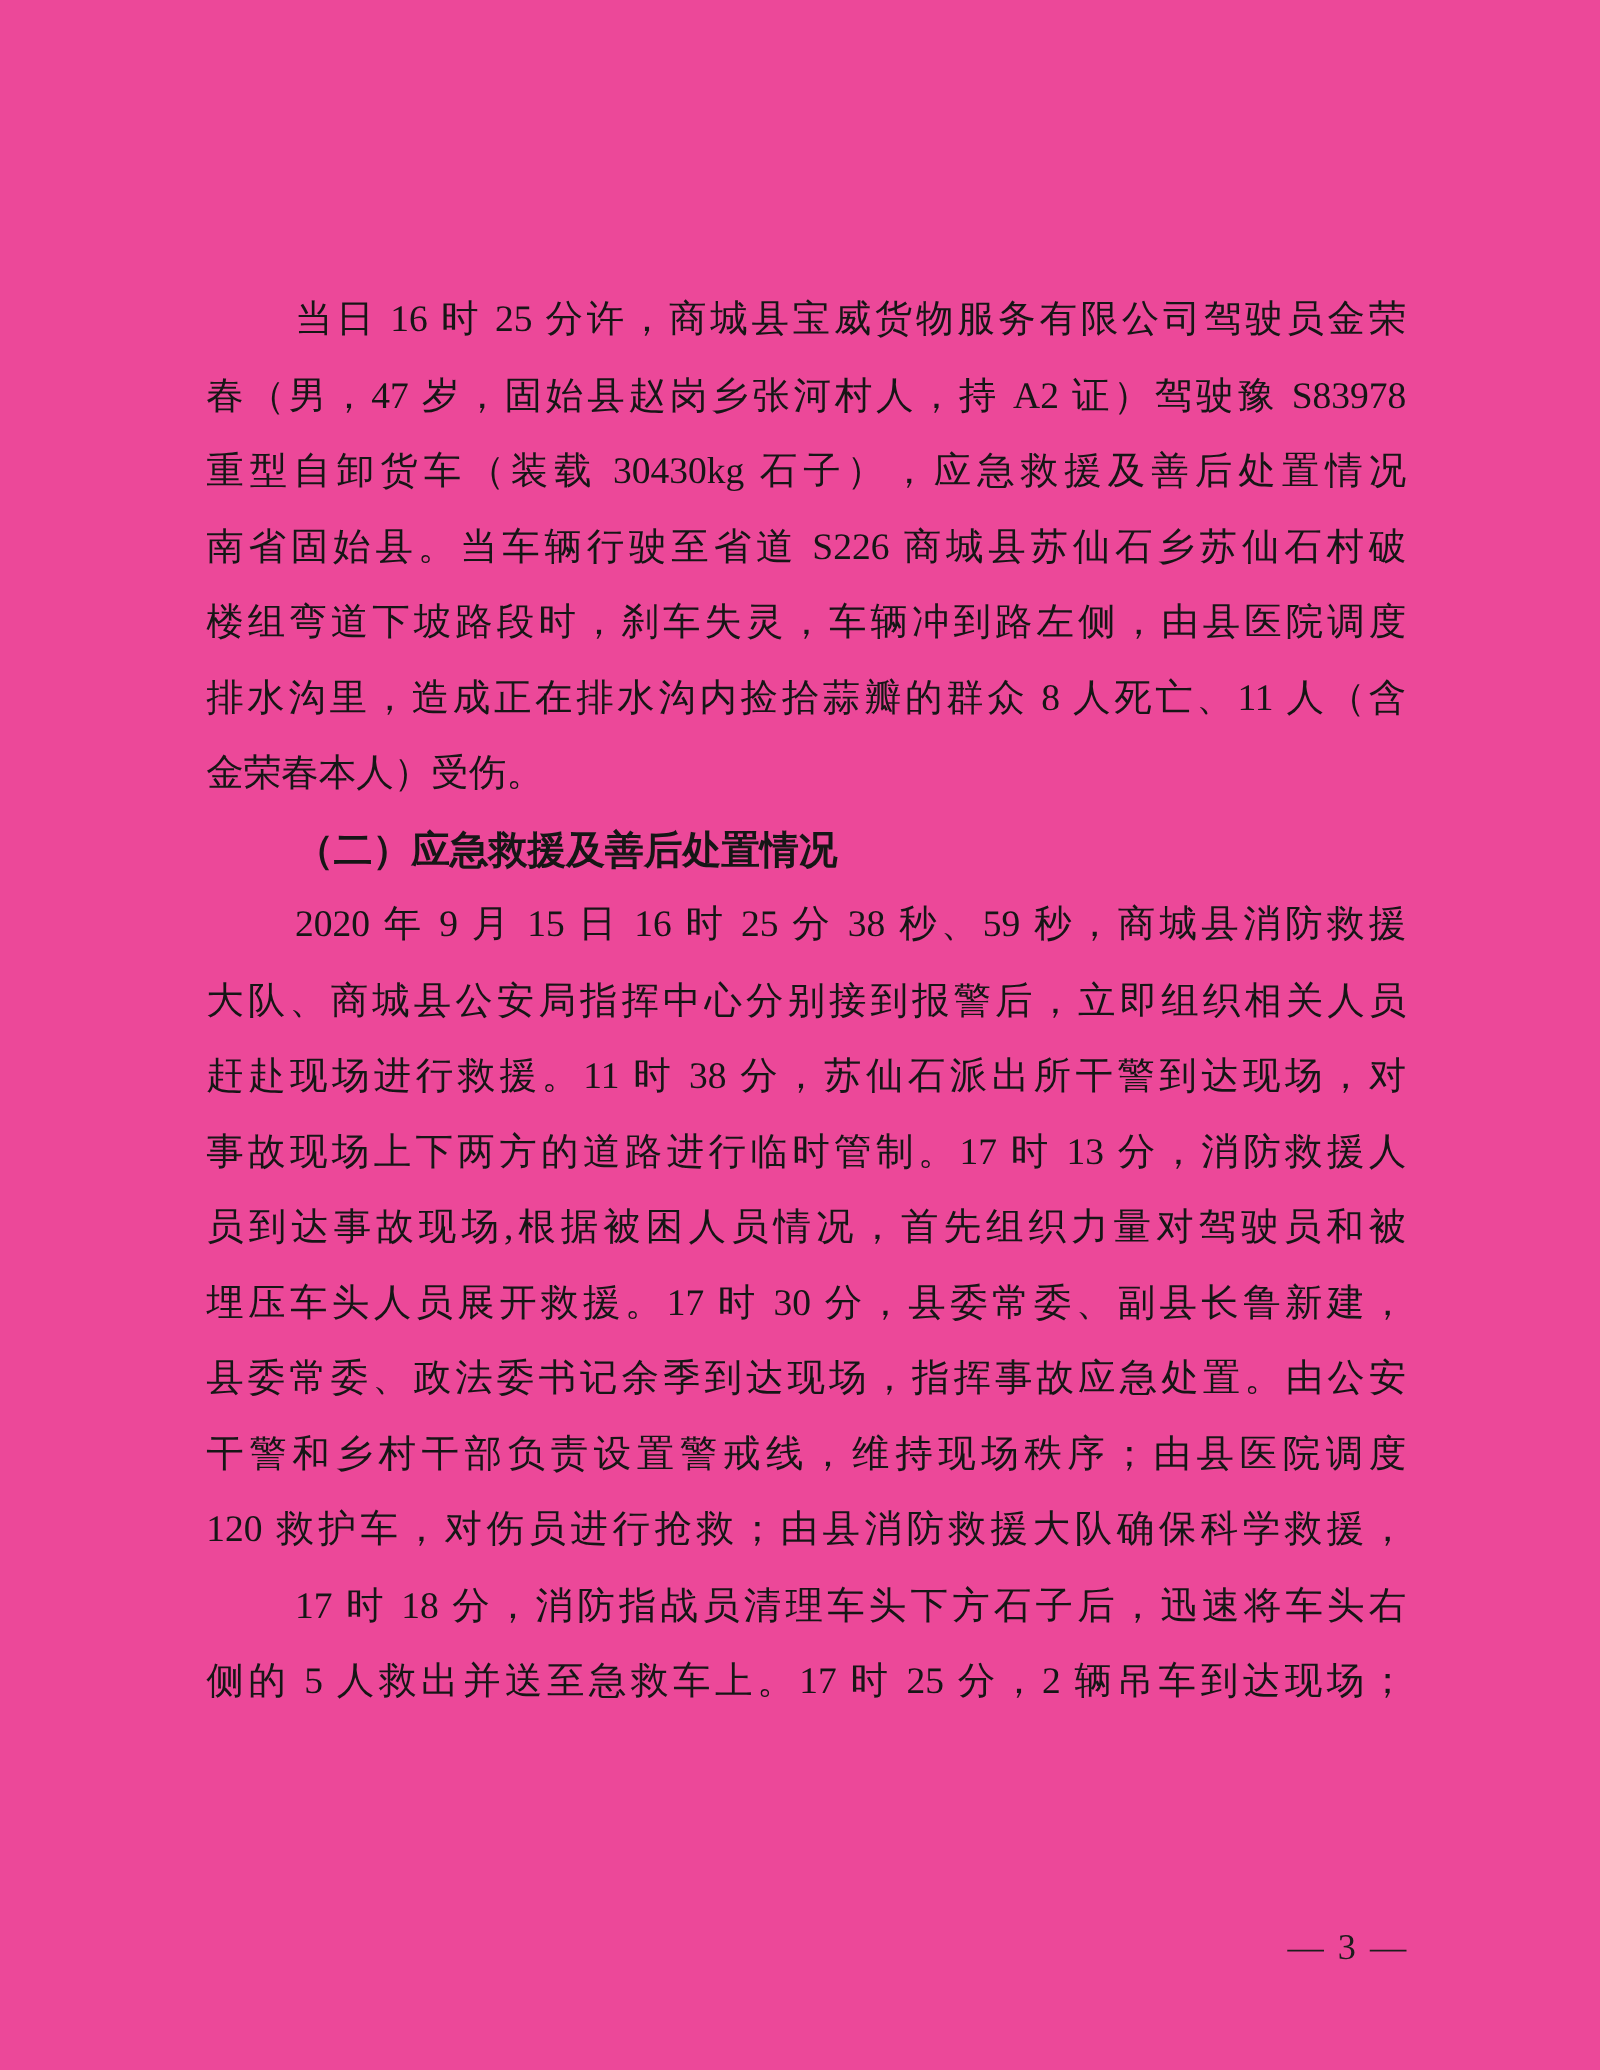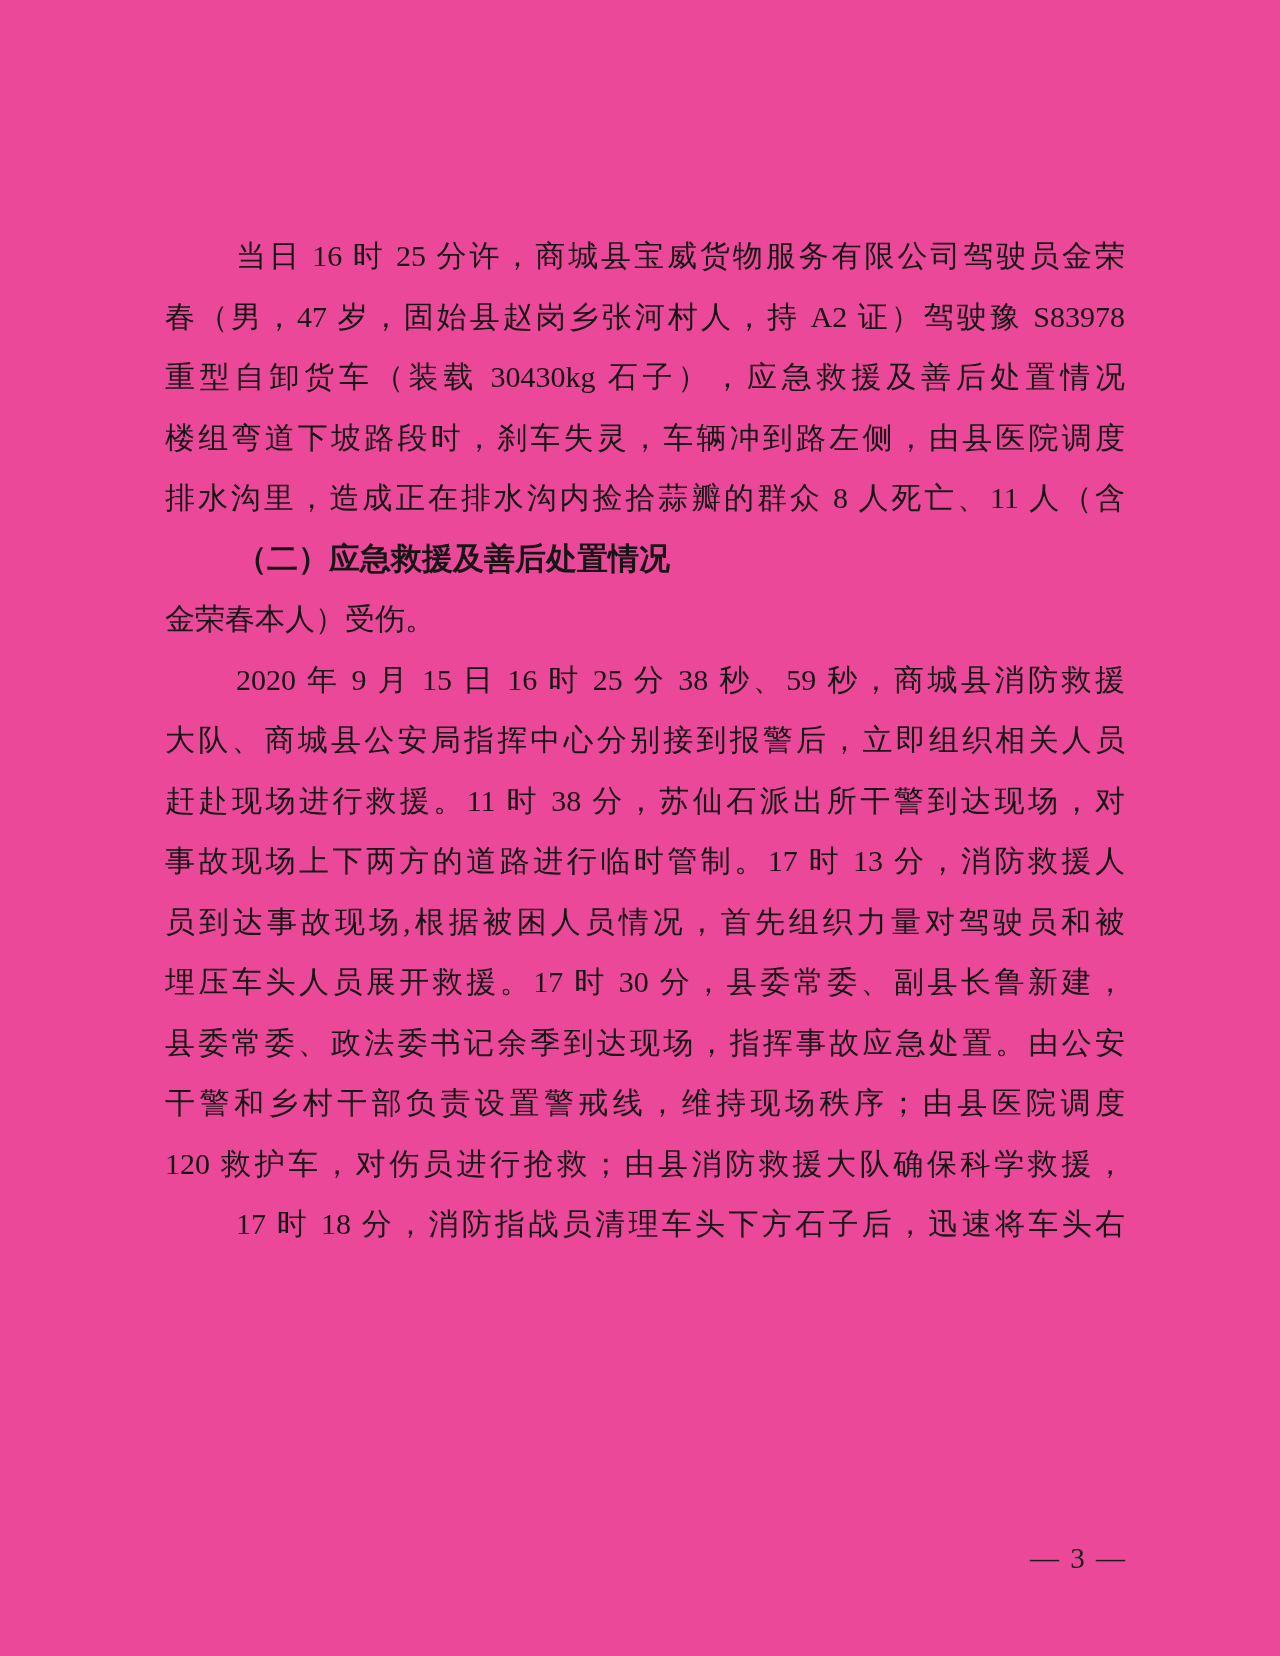--- a/index.html
+++ b/index.html
@@ -55,32 +55,34 @@
   }
 </style>
 </head>
 <body>
 
 <div class="page">
   <div class="doc-body">
     <div class="line indent">当日 16 时 25 分许，商城县宝威货物服务有限公司驾驶员金荣</div>
     <div class="line">春（男，47 岁，固始县赵岗乡张河村人，持 A2 证）驾驶豫 S83978</div>
     <div class="line">重型自卸货车（装载 30430kg 石子），应急救援及善后处置情况</div>
+    <div class="line">南省固始县。当车辆行驶至省道 S226 商城县苏仙石乡苏仙石村破</div>
     <div class="line">楼组弯道下坡路段时，刹车失灵，车辆冲到路左侧，由县医院调度</div>
     <div class="line">排水沟里，造成正在排水沟内捡拾蒜瓣的群众 8 人死亡、11 人（含</div>
+    <div class="line plain">金荣春本人）受伤。</div>
     <div class="line heading indent">（二）应急救援及善后处置情况</div>
-    <div class="line plain">金荣春本人）受伤。</div>
     <div class="line indent">2020 年 9 月 15 日 16 时 25 分 38 秒、59 秒，商城县消防救援</div>
     <div class="line">大队、商城县公安局指挥中心分别接到报警后，立即组织相关人员</div>
     <div class="line">赶赴现场进行救援。11 时 38 分，苏仙石派出所干警到达现场，对</div>
     <div class="line">事故现场上下两方的道路进行临时管制。17 时 13 分，消防救援人</div>
     <div class="line">员到达事故现场,根据被困人员情况，首先组织力量对驾驶员和被</div>
     <div class="line">埋压车头人员展开救援。17 时 30 分，县委常委、副县长鲁新建，</div>
     <div class="line">县委常委、政法委书记余季到达现场，指挥事故应急处置。由公安</div>
     <div class="line">干警和乡村干部负责设置警戒线，维持现场秩序；由县医院调度</div>
     <div class="line">120 救护车，对伤员进行抢救；由县消防救援大队确保科学救援，</div>
     <div class="line indent">17 时 18 分，消防指战员清理车头下方石子后，迅速将车头右</div>
+    <div class="line">侧的 5 人救出并送至急救车上。17 时 25 分，2 辆吊车到达现场；</div>
   </div>
 
   <div class="footer">
     <span>— 3 —</span>
   </div>
 </div>
 
 </body></html>

